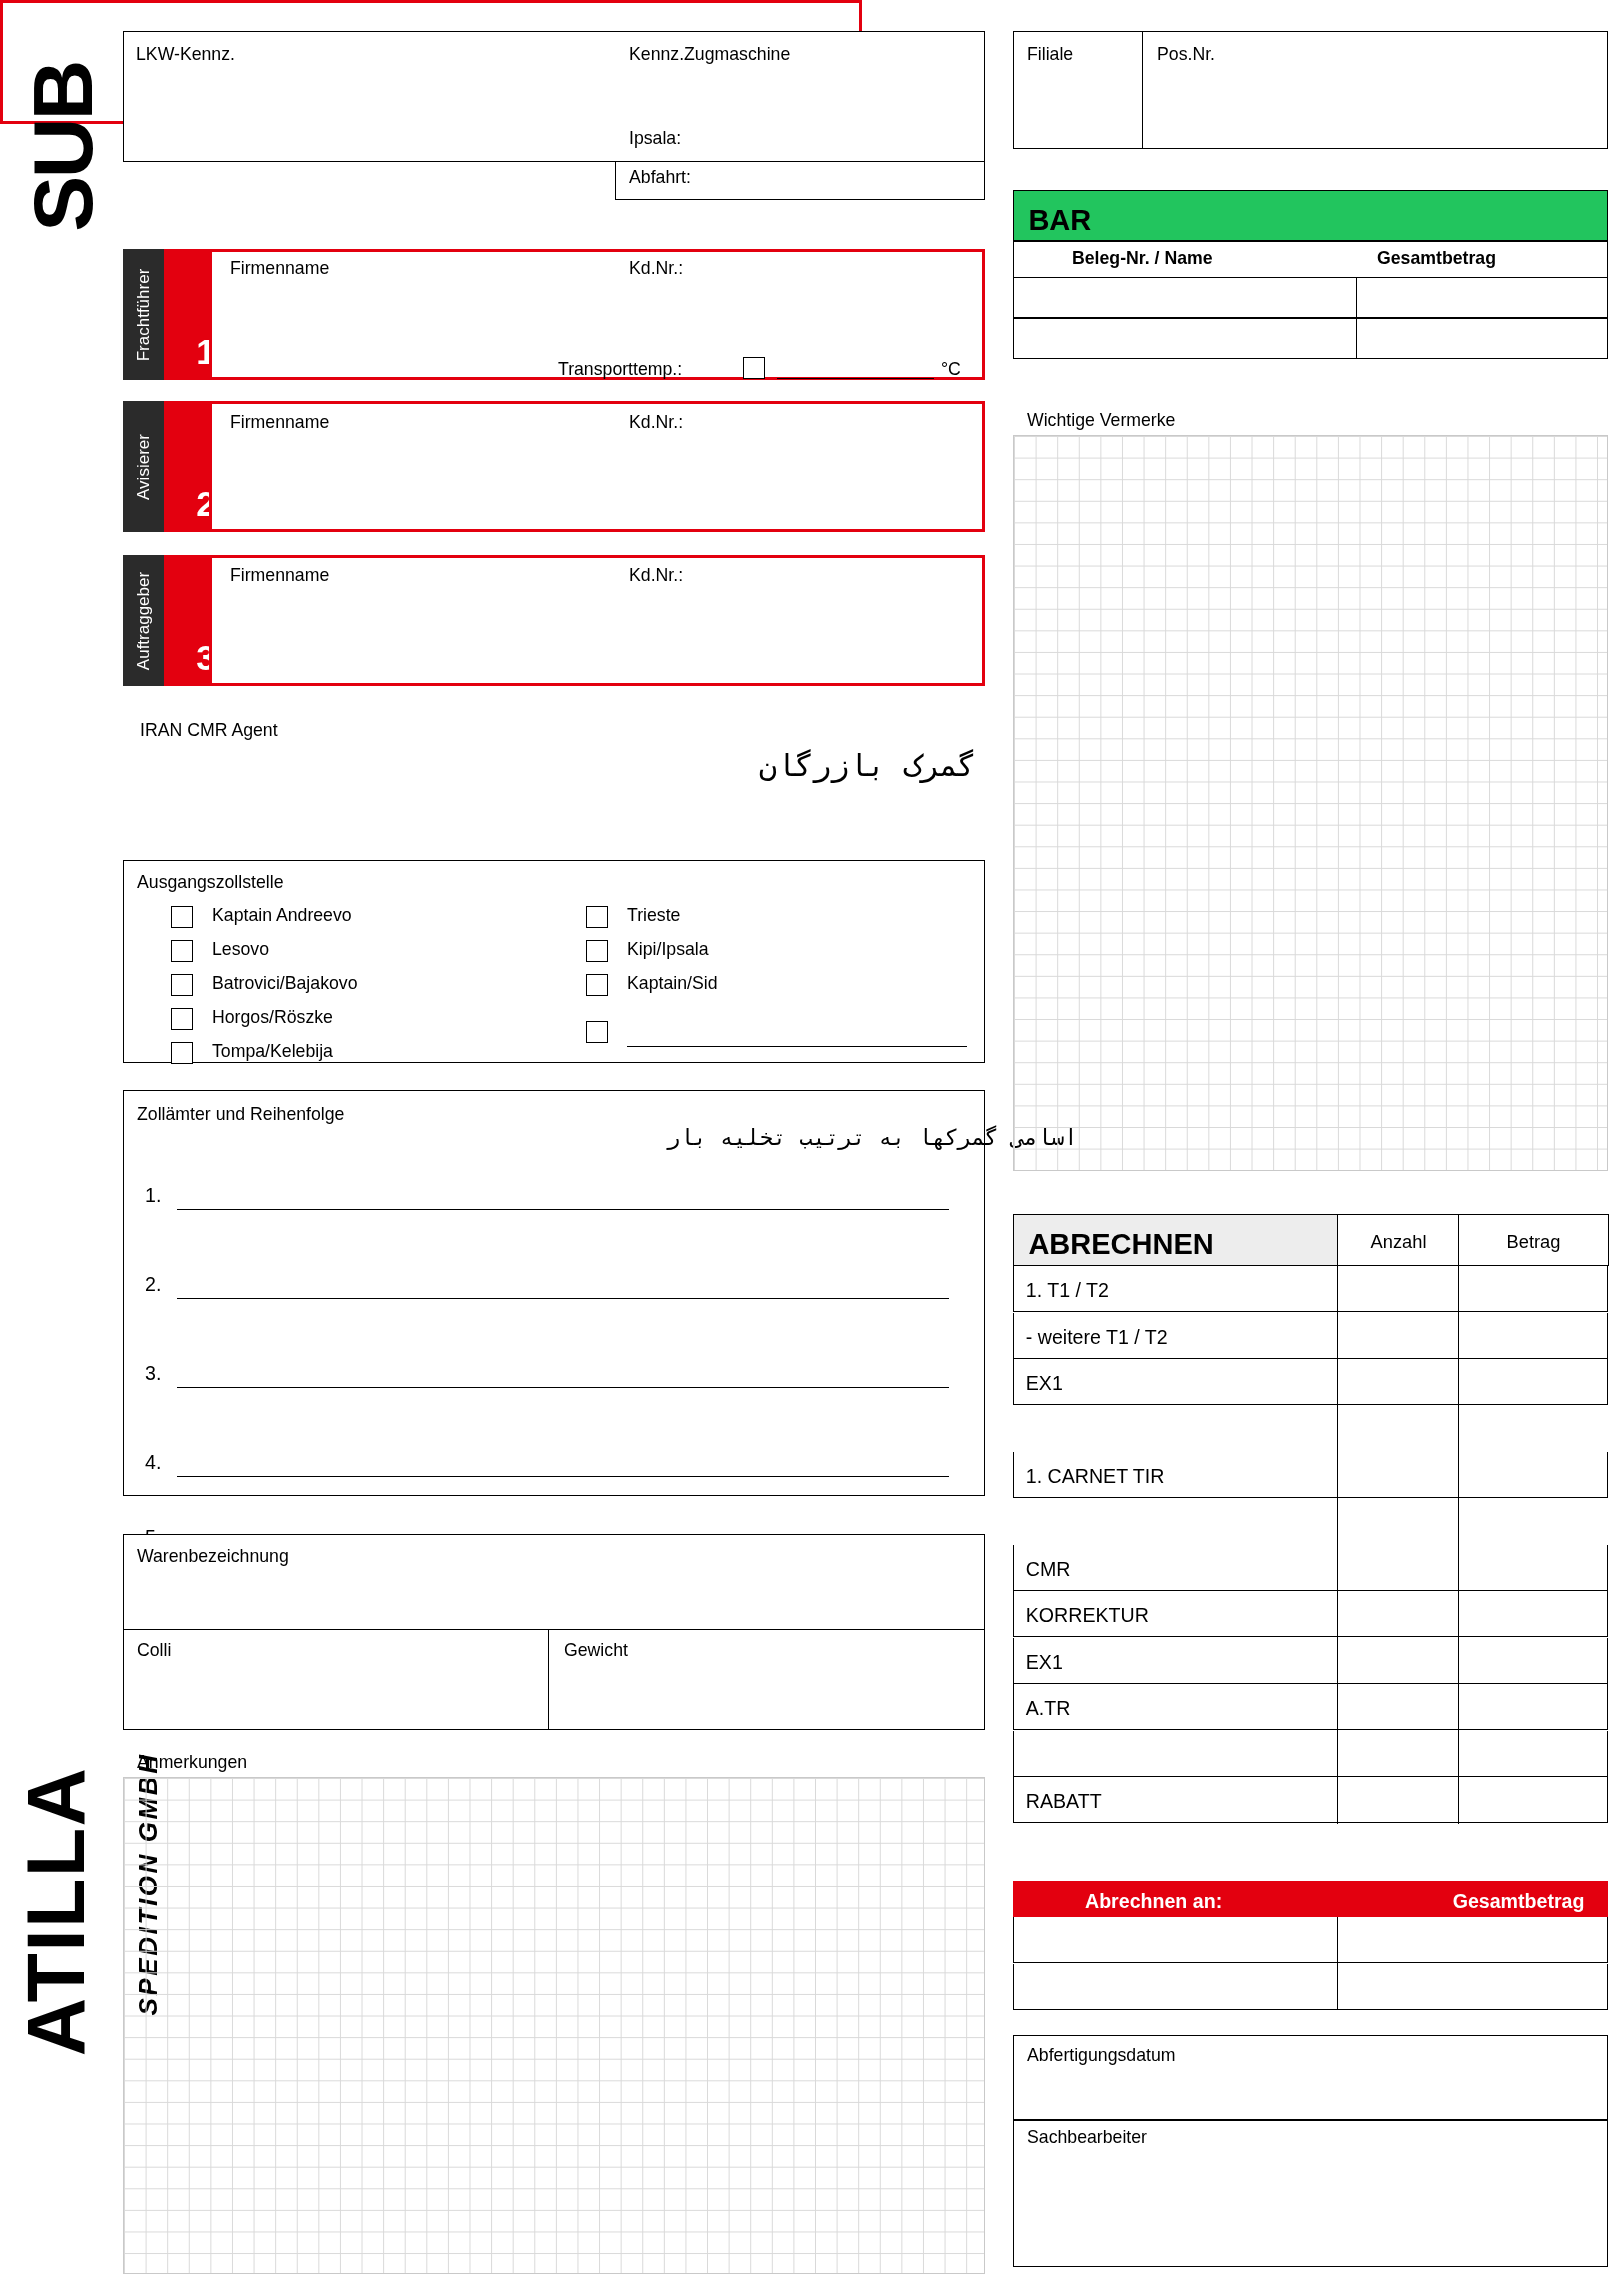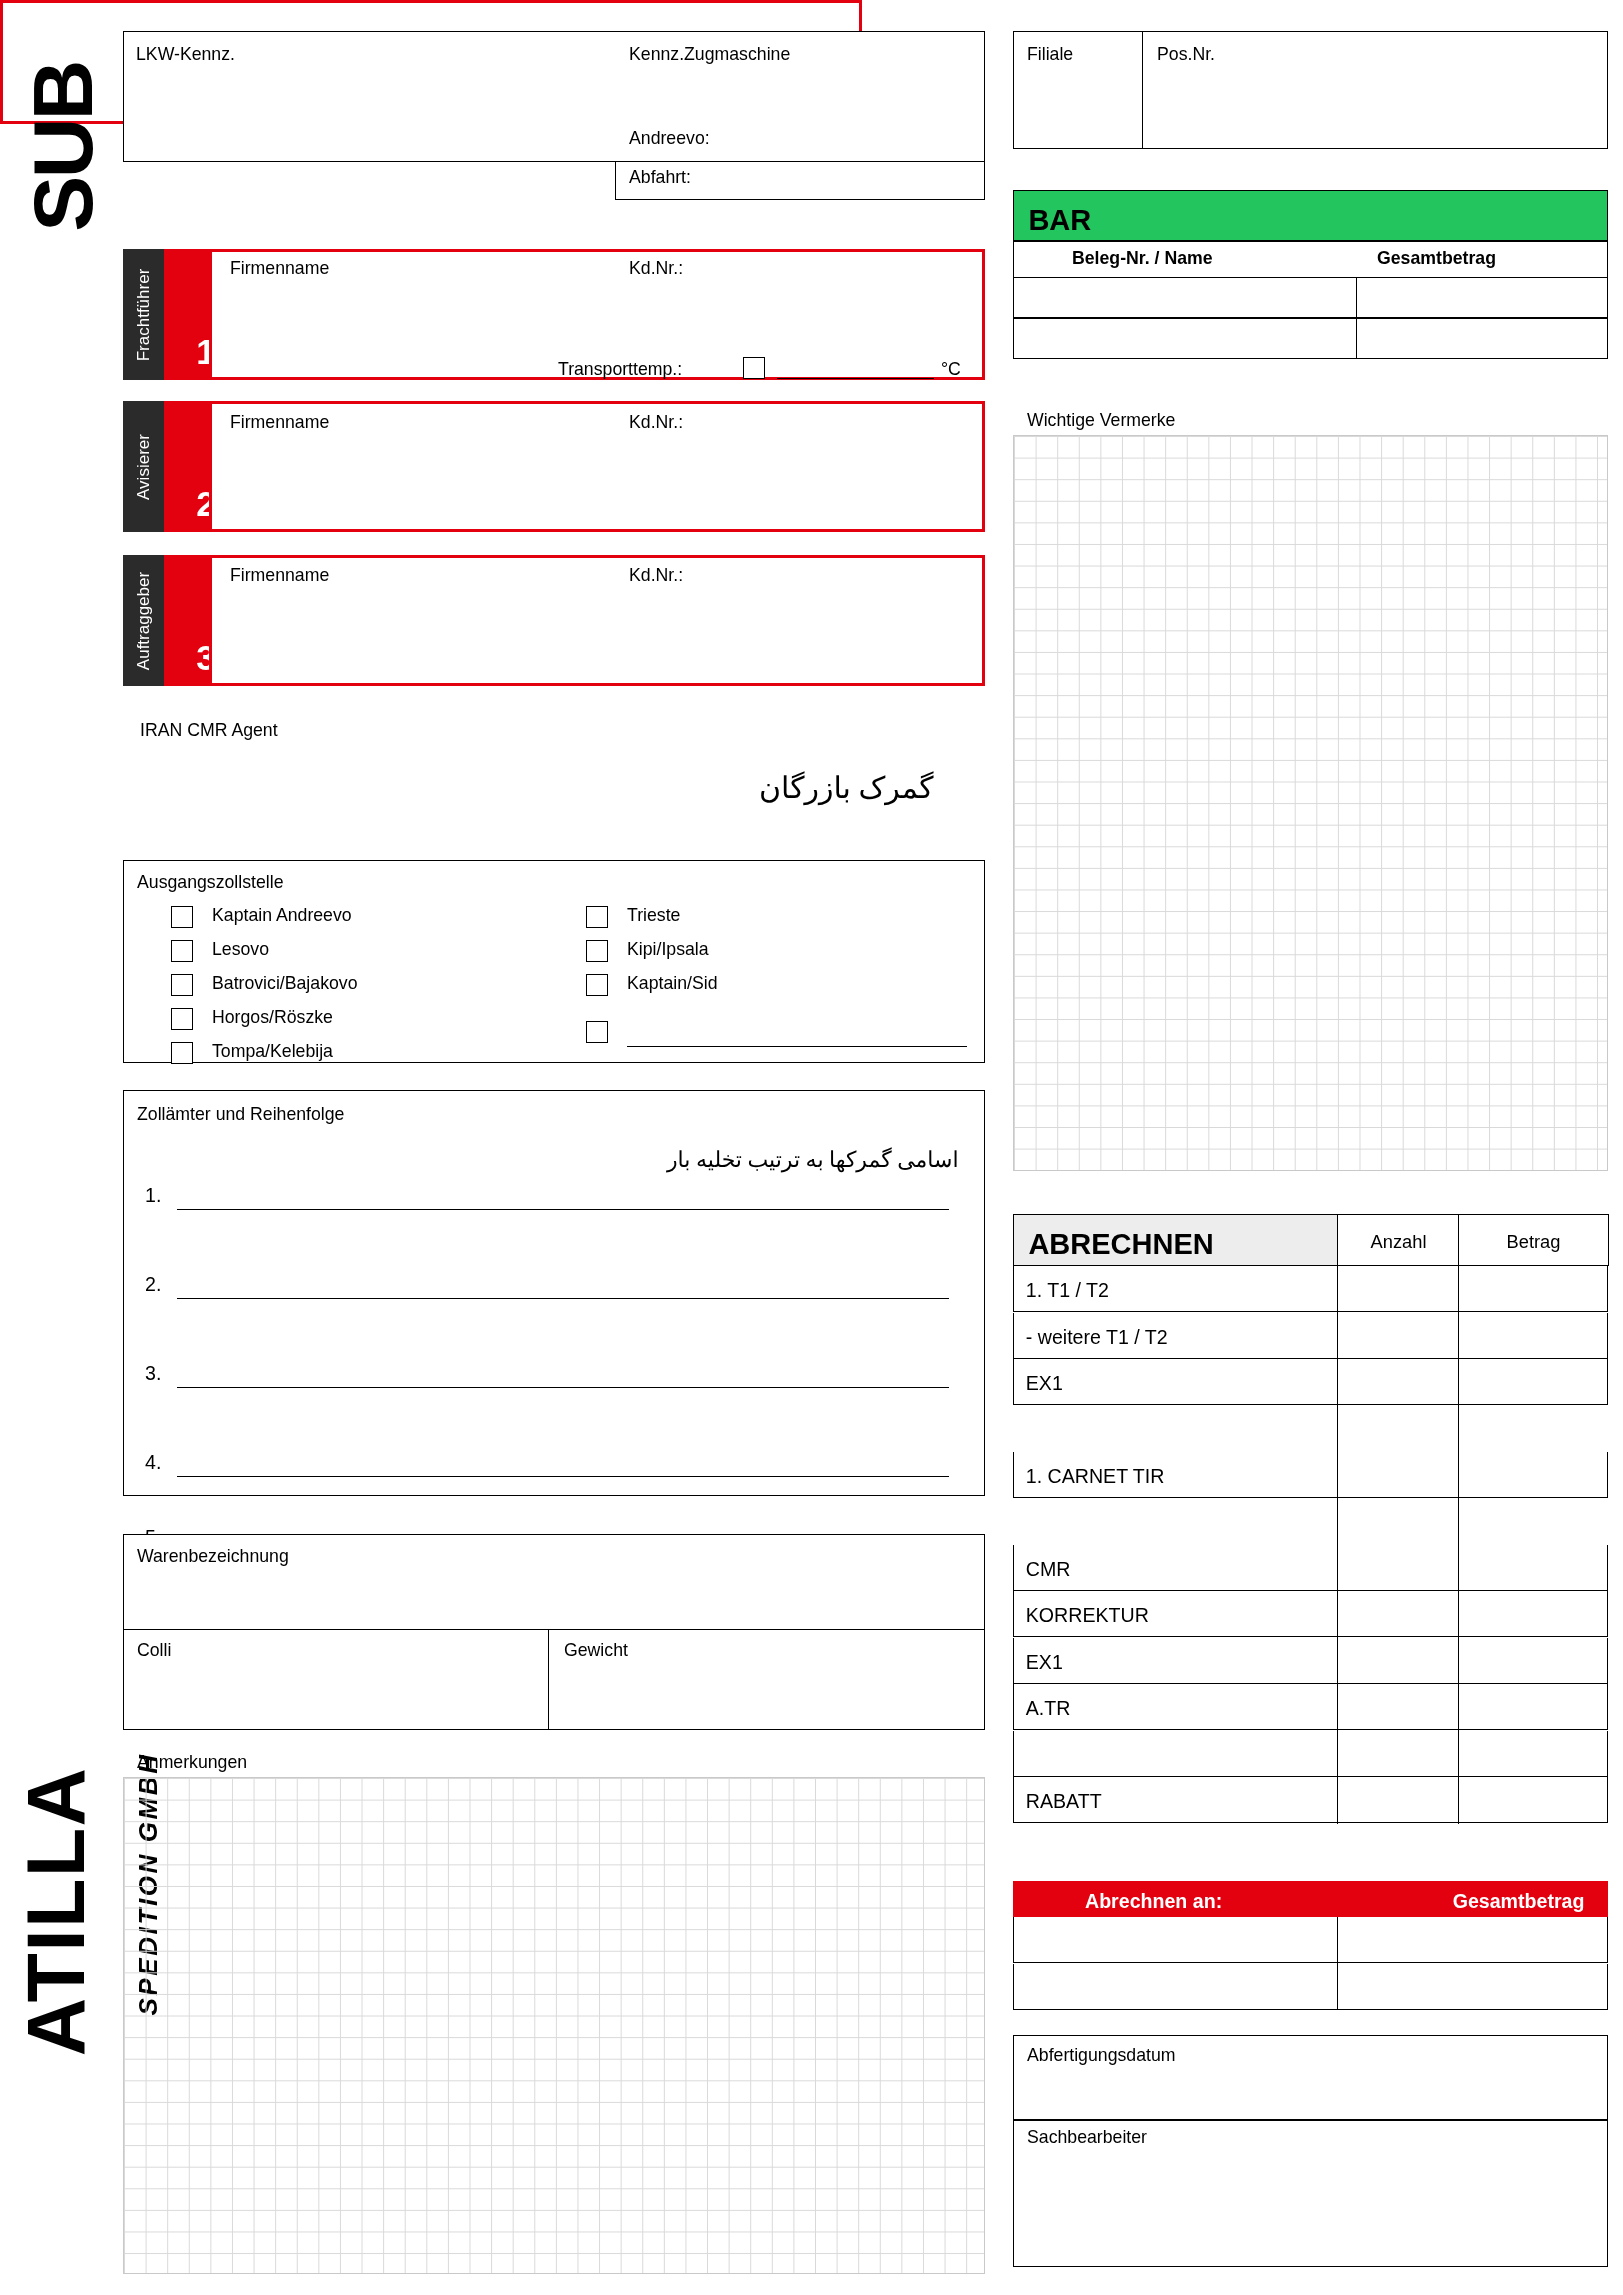--- a/index.html
+++ b/index.html
@@ -136,21 +136,21 @@
     color: #fff;
   }
   .party-body {
     position: absolute;
     border: 3.3px solid #e3000f;
     background: #fff;
   }
 
   
   #iran-box { left: 123px; top: 710px; width: 862px; height: 124px; border: 3.3px solid #e3000f; }
-  .farsi { font-family: Liberation Serif, serif; direction: rtl; margin-top: 20px; }
+  .farsi { font-family: Liberation Mono, monospace; direction: rtl; }
 
   
   #aus-box { left: 123px; top: 860px; width: 862px; height: 203px; }
   .cb {
     position: absolute;
     width: 22px; height: 22px;
     border: 1.3px solid #000;
     background: #fff;
   }
   .uline {
@@ -223,21 +223,21 @@
 
   <div class="brand-atilla">
     <div class="big">ATILLA</div>
     <div class="small">SPEDITION GMBH</div>
   </div>
 
   <div class="box" id="veh-box"></div>
   <div class="box" id="veh-sub"></div>
   <div class="lbl" style="left:136px; top:46px;">LKW-Kennz.</div>
   <div class="lbl" style="left:629px; top:46px;">Kennz.Zugmaschine</div>
-  <div class="lbl" style="left:629px; top:130px;">Andreevo:</div>
+  <div class="lbl" style="left:629px; top:130px;">Ipsala:</div>
   <div class="lbl" style="left:629px; top:169px;">Abfahrt:</div>
 
   <div class="box" id="fil-box"></div>
   <div id="fil-div"></div>
   <div class="lbl" style="left:1027px; top:46px;">Filiale</div>
   <div class="lbl" style="left:1157px; top:46px;">Pos.Nr.</div>
 
   <div class="box" id="bar-head">
     <div class="t">BAR</div>
   </div>

